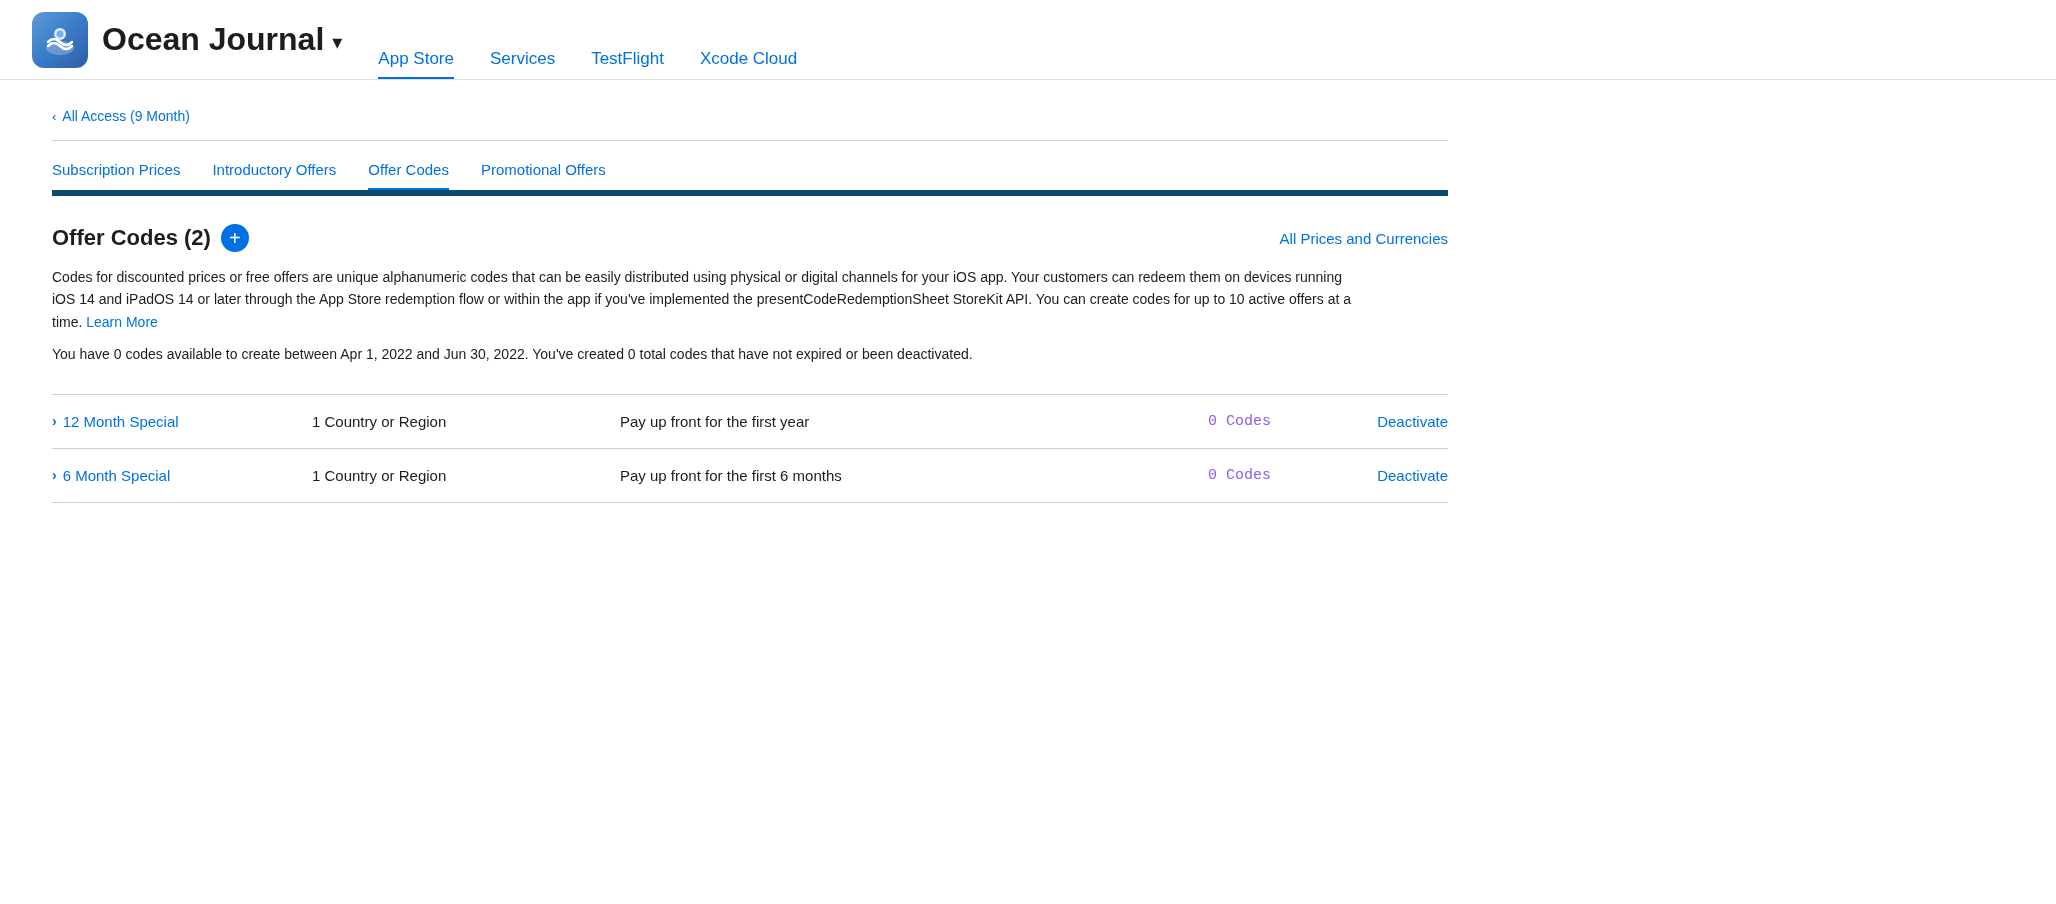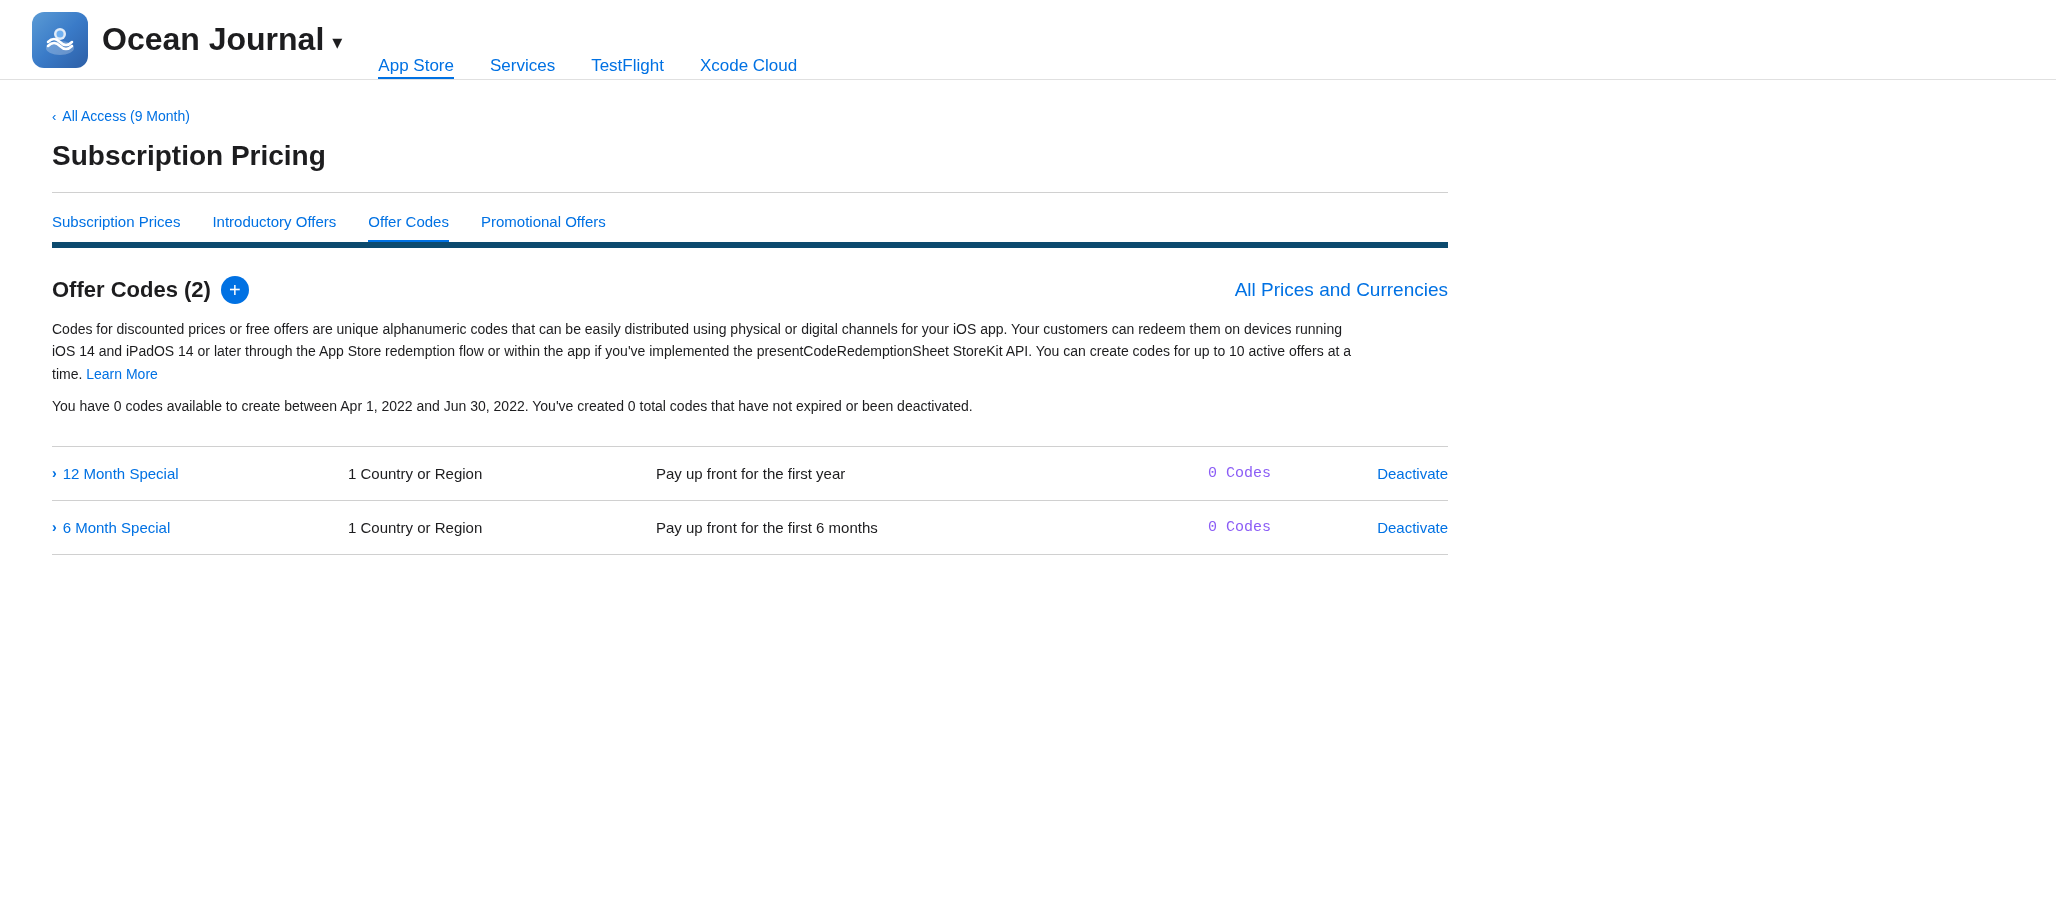--- a/index.html
+++ b/index.html
@@ -55,21 +55,21 @@
       gap: 36px;
       align-items: flex-end;
       height: 100%;
       padding-bottom: 0;
     }
     .nav-tab {
       font-size: 17px;
       font-weight: 400;
       color: #0071e3;
       text-decoration: none;
-      padding-bottom: 1px;
+      padding-bottom: 8px;
       border-bottom: 2px solid transparent;
       cursor: pointer;
       height: 100%;
       display: flex;
       align-items: flex-end;
     }
     .nav-tab.active {
       font-weight: 500;
       border-bottom: 2px solid #0071e3;
     }
@@ -158,21 +158,21 @@
       justify-content: center;
       cursor: pointer;
       color: white;
       font-size: 20px;
       font-weight: 300;
       line-height: 1;
       flex-shrink: 0;
     }
     .all-prices-link {
       color: #0071e3;
-      font-size: 19px;
+      font-size: 15px;
       cursor: pointer;
     }
 
     .description-text {
       font-size: 14px;
       color: #1d1d1f;
       line-height: 1.6;
       margin-bottom: 10px;
       max-width: 1300px;
     }
@@ -213,21 +213,20 @@
       color: #0071e3;
       font-size: 15px;
       font-weight: 400;
       cursor: pointer;
     }
     .offer-col-region {
       width: 280px;
       flex-shrink: 0;
       font-size: 15px;
       color: #1d1d1f;
-      margin-left: 36px;
     }
     .offer-col-desc {
       flex: 1;
       font-size: 15px;
       color: #1d1d1f;
       margin-left: 28px;
     }
     .offer-col-codes {
       width: 120px;
       flex-shrink: 0;
@@ -273,21 +272,20 @@
   </nav>
 </header>
 
 <main class="main">
 
   <div class="breadcrumb">
     <span class="breadcrumb-chevron">‹</span>
     <span class="breadcrumb-link">All Access (9 Month)</span>
   </div>
 
-  <h1 class="page-title">Subscription Pricing</h1>
 
   <hr class="section-divider">
 
   <nav class="sub-tabs">
     <span class="sub-tab">Subscription Prices</span>
     <span class="sub-tab">Introductory Offers</span>
     <span class="sub-tab active">Offer Codes</span>
     <span class="sub-tab">Promotional Offers</span>
   </nav>
 

